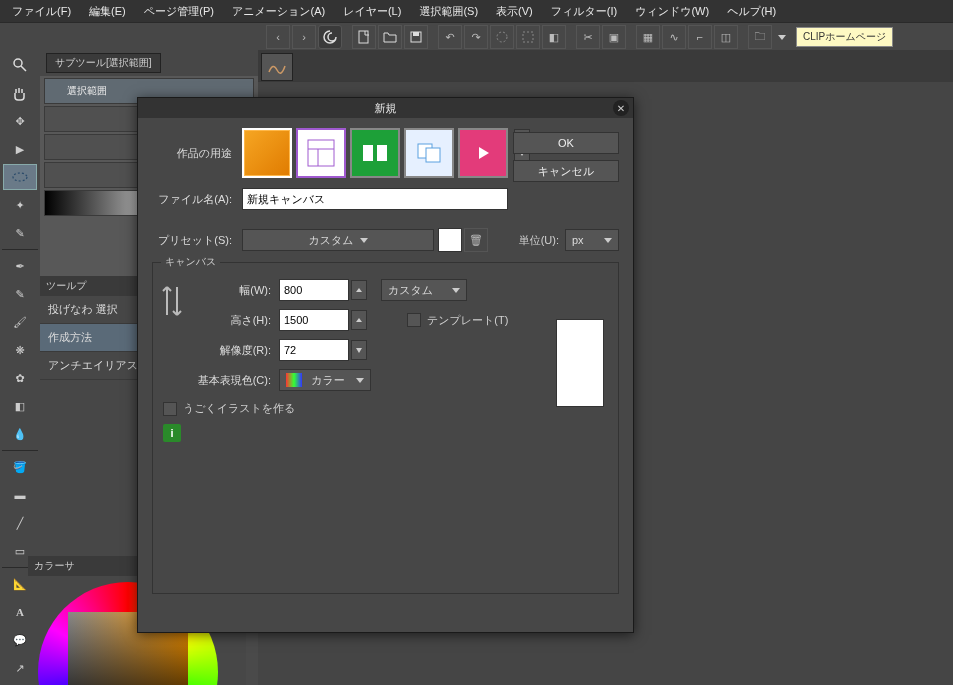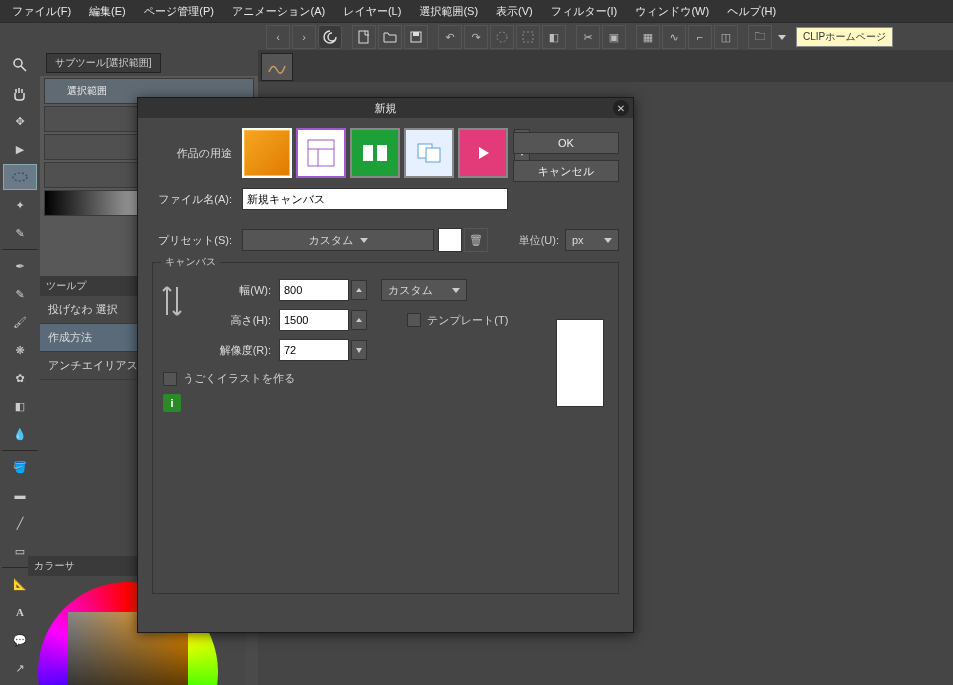--- a/index.html
+++ b/index.html
@@ -315,20 +315,28 @@
         <span class="chk"></span>
         <span>テンプレート(T)</span>
       </div>
       <div class="frow" style="margin-left:30px">
         <div class="flab">解像度(R):</div>
         <input class="textin num" value="72" style="">
         <div class="spin">
             <span class="arr" style="border-bottom:none;border-top:5px solid #ccc"></span>
           </div>
       </div>
+      <div class="frow" style="margin-left:30px">
+        <div class="flab">基本表現色(C):</div>
+        <div class="drop" style="min-width:78px">
+          <span class="color-ico"></span>
+          <span>カラー</span>
+            <span class="arr"></span>
+        </div>
+      </div>
 
       <div class="preview"></div>
 
 
       <div class="frow" style="margin-top:10px">
         <span class="chk"></span>
         <span>うごくイラストを作る</span>
       </div>
       <div class="info">
         <div class="info-ico">i</div>

